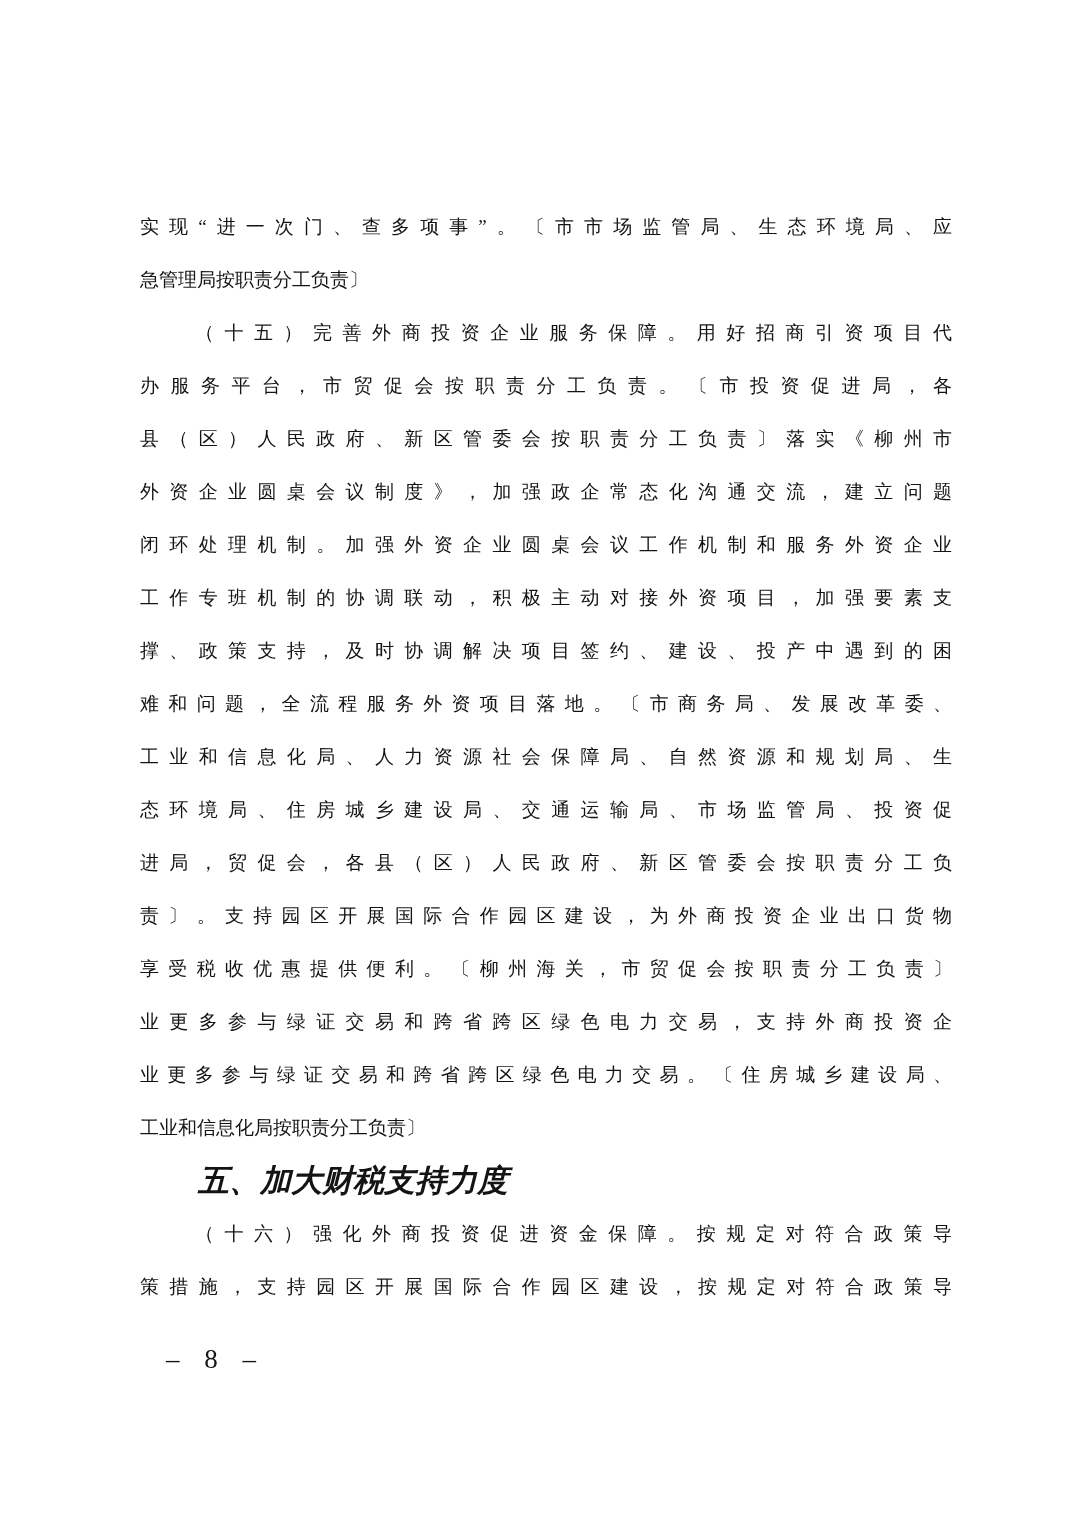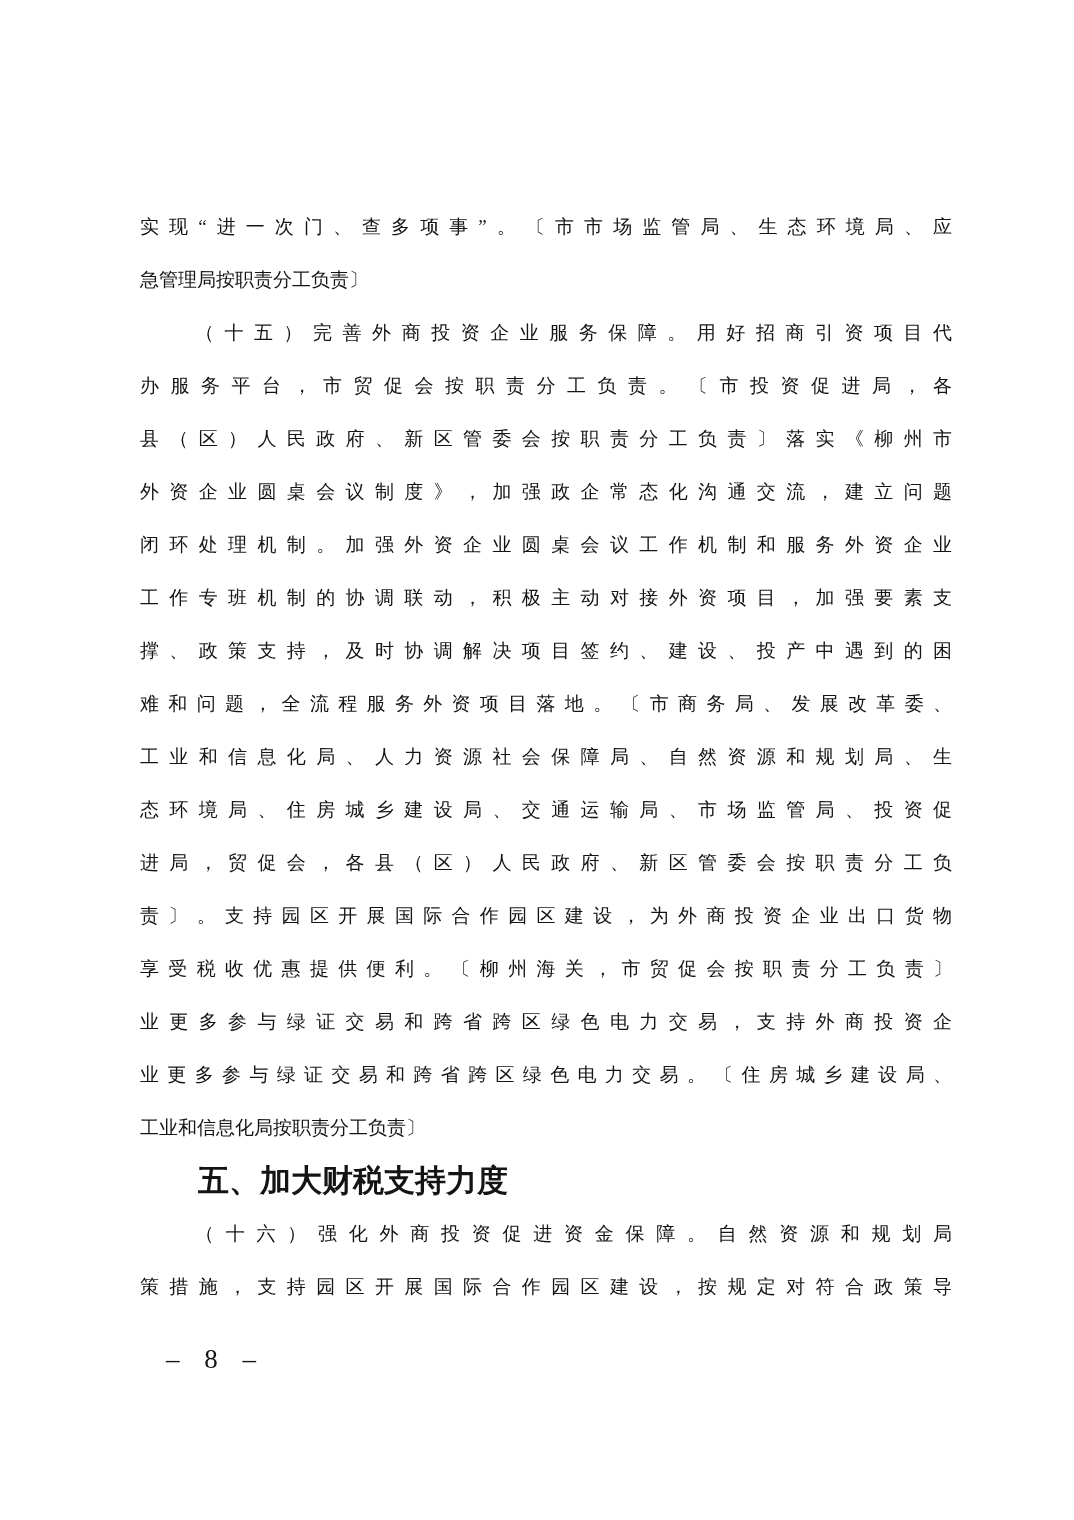--- a/index.html
+++ b/index.html
@@ -35,20 +35,21 @@
     text-align-last: left;
   }
   .indent { text-indent: 55px; }
   .heading {
     font-family: "Liberation Sans", "DejaVu Sans", sans-serif;
     font-weight: bold;
     font-size: 31px;
     text-indent: 58px;
     text-align: left;
     text-align-last: left;
+    font-style: italic;
   }
   .footer {
     position: absolute;
     left: 166px;
     top: 1342px;
     font-size: 27px;
     line-height: 34px;
     letter-spacing: 9px;
     color: #141414;
   }
@@ -80,21 +81,21 @@
       <div class="line full">责〕。支持园区开展国际合作园区建设，为外商投资企业出口货物</div>
       <div class="line full">享受税收优惠提供便利。〔柳州海关，市贸促会按职责分工负责〕</div>
       <div class="line full">业更多参与绿证交易和跨省跨区绿色电力交易，支持外商投资企</div>
       <div class="line full">业更多参与绿证交易和跨省跨区绿色电力交易。〔住房城乡建设局、</div>
       <div class="line end">工业和信息化局按职责分工负责〕</div>
     </div>
 
     <div class="line heading">五、加大财税支持力度</div>
 
     <div>
-      <div class="line full indent">（十六）强化外商投资促进资金保障。自然资源和规划局</div>
+      <div class="line full indent">（十六）强化外商投资促进资金保障。按规定对符合政策导</div>
       <div class="line full">策措施，支持园区开展国际合作园区建设，按规定对符合政策导</div>
     </div>
 
   </div>
 
   <div class="footer">– 8 –</div>
 
 </div>
 
 </body></html>

